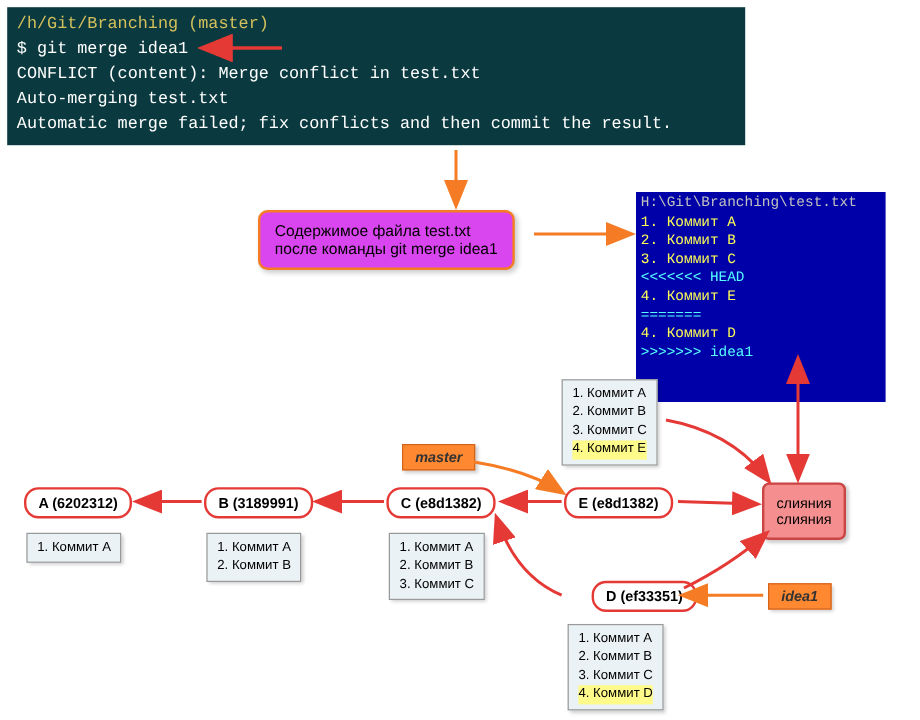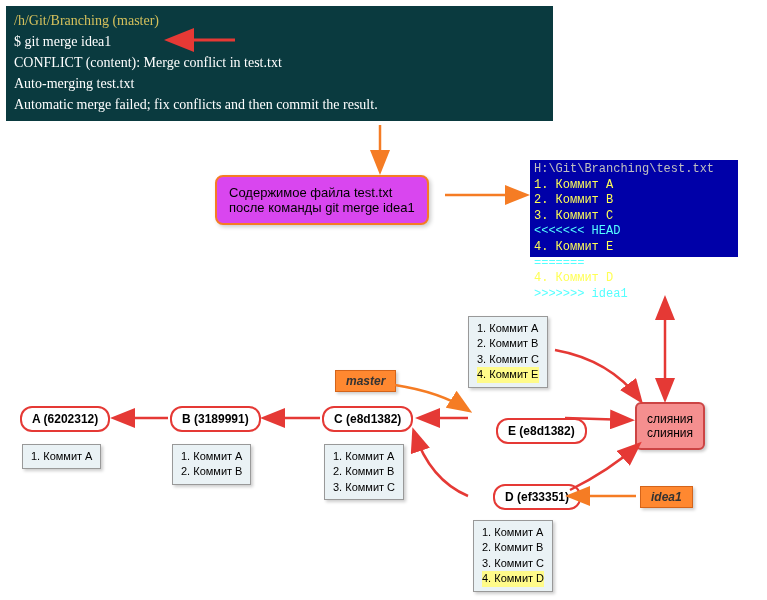--- a/index.html
+++ b/index.html
@@ -1,33 +1,33 @@
 <!DOCTYPE html>
 <html><head>
 <meta charset="utf-8">
 <style>
   * { box-sizing: border-box; margin: 0; padding: 0; }
   body { width: 767px; height: 600px; background: #fff; font-family: Arial, sans-serif; position: relative; }
   
   .terminal {
-    position: absolute; top: 6px; left: 6px; width: 547px; height: 115px;
-    background: #0a3a3f; color: #fff; font-family: Liberation Serif, serif;
+    position: absolute; top: 6px; left: 6px; width: 615px; height: 115px;
+    background: #0a3a3f; color: #fff; font-family: Liberation Mono, monospace;
     font-size: 14px; padding: 4px 8px; line-height: 1.5;
   }
   .terminal .path { color: #d4c05c; }
   .terminal .line { white-space: pre; }
   
   .callout {
     position: absolute; background: #d946ef; border: 2px solid #f57c24;
     border-radius: 8px; padding: 8px 12px; font-size: 13px;
     box-shadow: 2px 2px 4px rgba(0,0,0,0.2);
   }
   
   .editor {
-    position: absolute; top: 160px; left: 530px; width: 208px; height: 97px;
+    position: absolute; top: 160px; left: 530px; width: 208px; height: 175px;
     background: #0000a8; color: #ffff55; font-family: 'Courier New', monospace;
     font-size: 12px; padding: 2px 4px; line-height: 1.3;
   }
   .editor .header { color: #c0c0c0; }
   .editor .marker { color: #55ffff; }
   
   .commit-node {
     position: absolute; border: 2px solid #e53935; border-radius: 12px;
     background: #fff; padding: 4px 10px; font-size: 12px; font-weight: bold;
     text-align: left;
@@ -79,21 +79,21 @@
   <div class="marker">&lt;&lt;&lt;&lt;&lt;&lt;&lt; HEAD</div>
   <div>4. Коммит E</div>
   <div class="marker">=======</div>
   <div>4. Коммит D</div>
   <div class="marker">&gt;&gt;&gt;&gt;&gt;&gt;&gt; idea1</div>
 </div>
 
 <div class="commit-node" style="top:406px; left:20px;">A (6202312)</div>
 <div class="commit-node" style="top:406px; left:170px;">B (3189991)</div>
 <div class="commit-node" style="top:406px; left:322px;">C (e8d1382)</div>
-<div class="commit-node" style="top:406px; left:496px;margin-top:12px;">E (e8d1382)</div>
+<div class="commit-node" style="top:406px; left:470px;">E (e8d1382)</div>
 <div class="commit-node" style="top:484px; left:470px;margin-left:23px;">D (ef33351)</div>
 
 <div class="branch-label" style="top:370px; left:335px;">master</div>
 <div class="branch-label" style="top:486px; left:640px;">idea1</div>
 
 <div class="conflict-box" style="top:402px; left:635px;">
   <div>слияния</div>
   <div>слияния</div>
 </div>
 

